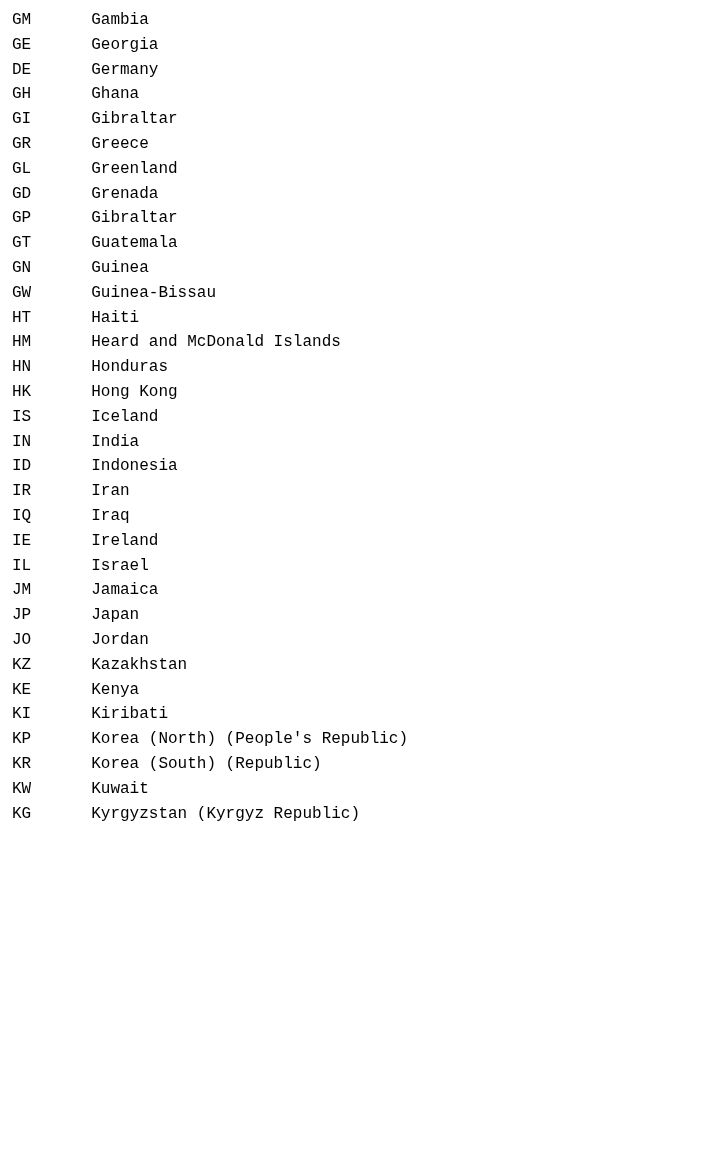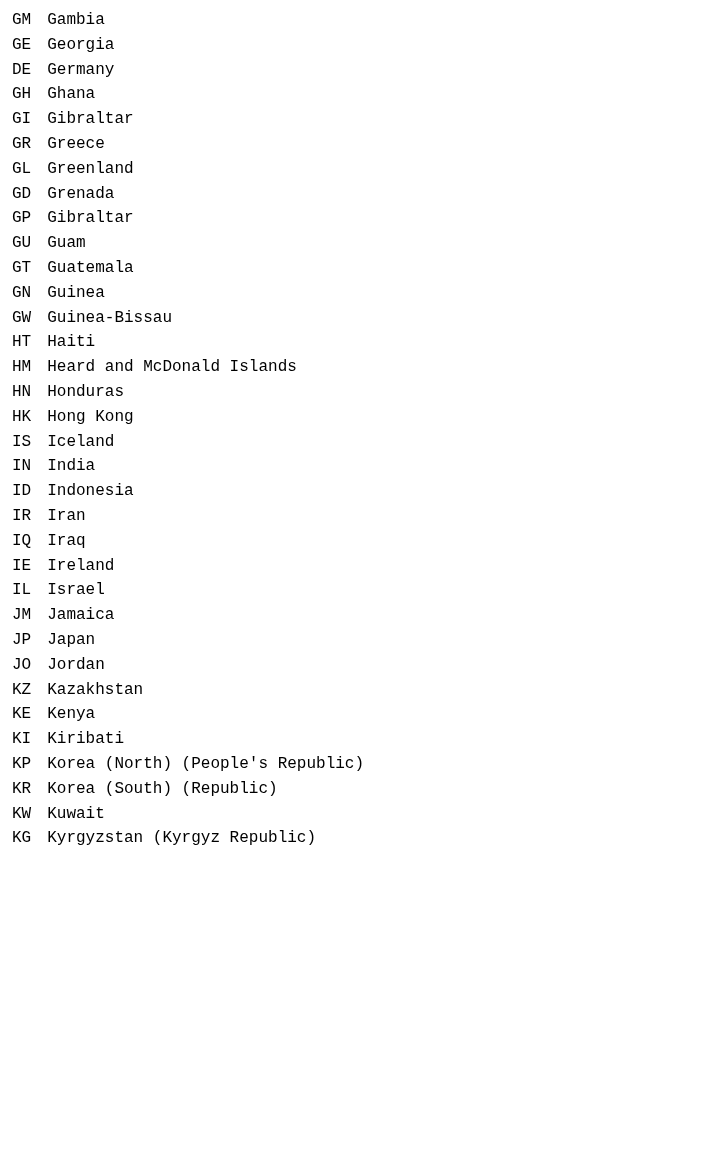--- a/index.html
+++ b/index.html
@@ -17,44 +17,45 @@
       width: 712px;
       min-height: 1162px;
     }
     .country-list {
       list-style: none;
     }
     .country-item {
       display: flex;
       flex-direction: row;
       white-space: pre;
+      gap: 20px;
     }
     .country-code {
       display: inline-block;
       width: 2.2em;
       flex-shrink: 0;
     }
     .country-name {
       display: inline-block;
+      margin-left: 24px;
     }
   </style>
 </head>
 <body>
 
 <ul class="country-list" id="country-list-container">
 <li class="country-item"><span class="country-code">GM</span><span class="country-name">Gambia</span></li>
     <li class="country-item"><span class="country-code">GE</span><span class="country-name">Georgia</span></li>
     <li class="country-item"><span class="country-code">DE</span><span class="country-name">Germany</span></li>
     <li class="country-item"><span class="country-code">GH</span><span class="country-name">Ghana</span></li>
     <li class="country-item"><span class="country-code">GI</span><span class="country-name">Gibraltar</span></li>
     <li class="country-item"><span class="country-code">GR</span><span class="country-name">Greece</span></li>
     <li class="country-item"><span class="country-code">GL</span><span class="country-name">Greenland</span></li>
     <li class="country-item"><span class="country-code">GD</span><span class="country-name">Grenada</span></li>
     <li class="country-item"><span class="country-code">GP</span><span class="country-name">Gibraltar</span></li>
-    <li class="country-item"><span class="country-code">GU</span><span class="country-name">Guam</span></li>
     <li class="country-item"><span class="country-code">GT</span><span class="country-name">Guatemala</span></li>
     <li class="country-item"><span class="country-code">GN</span><span class="country-name">Guinea</span></li>
     <li class="country-item"><span class="country-code">GW</span><span class="country-name">Guinea-Bissau</span></li>
     <li class="country-item"><span class="country-code">HT</span><span class="country-name">Haiti</span></li>
     <li class="country-item"><span class="country-code">HM</span><span class="country-name">Heard and McDonald Islands</span></li>
     <li class="country-item"><span class="country-code">HN</span><span class="country-name">Honduras</span></li>
     <li class="country-item"><span class="country-code">HK</span><span class="country-name">Hong Kong</span></li>
     <li class="country-item"><span class="country-code">IS</span><span class="country-name">Iceland</span></li>
     <li class="country-item"><span class="country-code">IN</span><span class="country-name">India</span></li>
     <li class="country-item"><span class="country-code">ID</span><span class="country-name">Indonesia</span></li>

